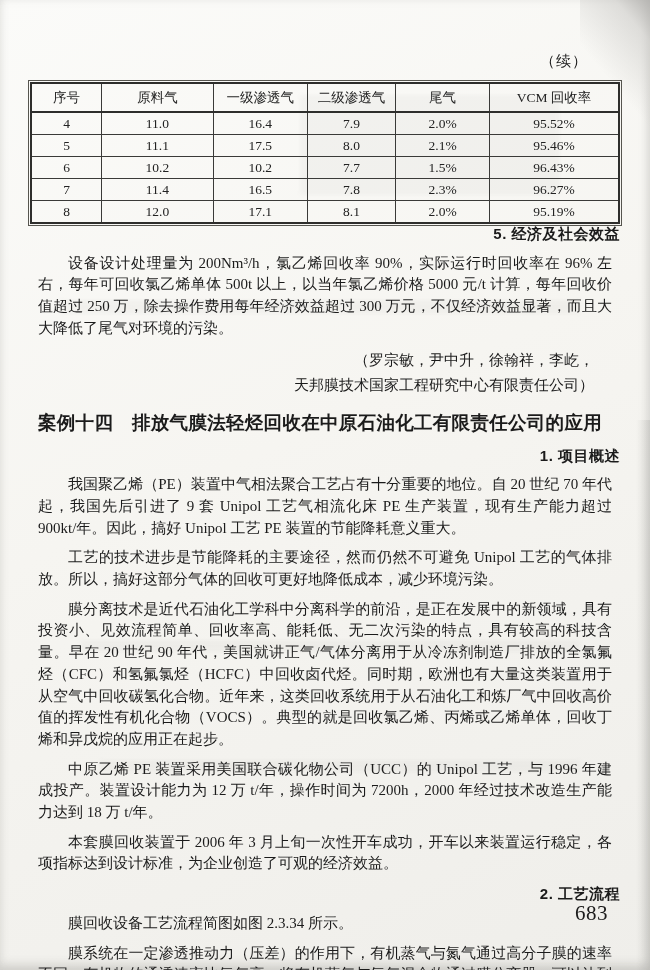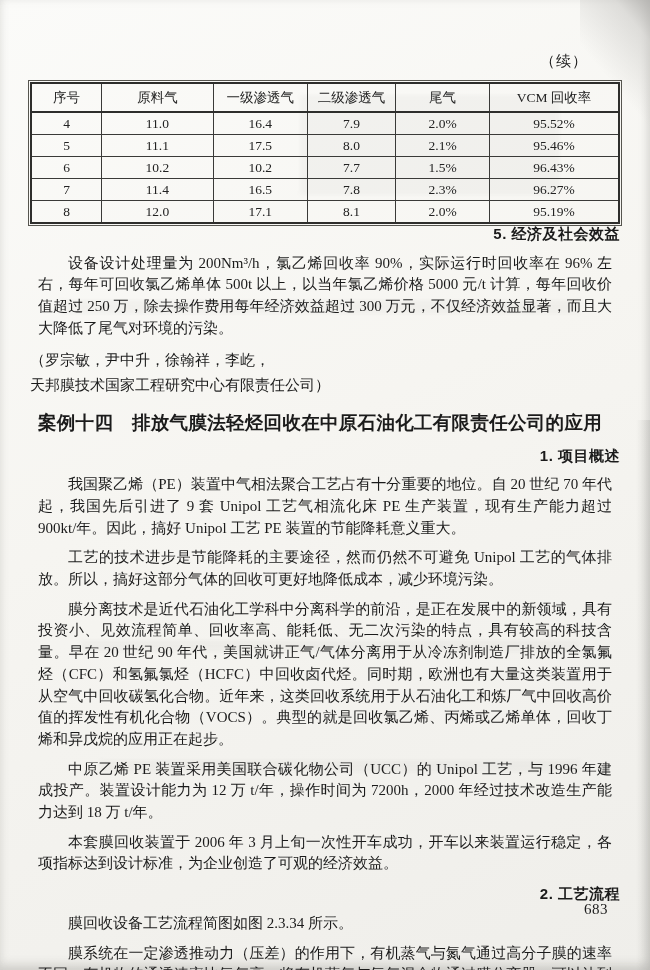--- a/index.html
+++ b/index.html
@@ -53,28 +53,28 @@
     position:absolute;left:30px;right:30px;top:220px;
     font-size:15px;line-height:21.7px;text-align:justify;
     color:#1b1b1b;
   }
   .content p{margin:8px;text-indent:2em;}
   .h-sub{
     font-family:"Liberation Sans","DejaVu Sans",sans-serif;
     font-weight:700;font-size:15px;margin:3px 0 2px;padding-left:2em;
     text-align:right;letter-spacing:.5px;
   }
-  .byline{ text-align:left;line-height:25px;padding-right:26px;margin:4px 0 5px; }
+  .byline{ text-align:right;line-height:25px;padding-right:26px;margin:4px 0 5px; }
   .case-title{
     font-family:"Liberation Sans","DejaVu Sans",sans-serif;
     font-weight:700;font-size:18.5px;line-height:24px;
     margin:13px 8px 10px;text-align:left;letter-spacing:.3px;
   }
   .page-number{
-    position:absolute;top:901px;right:42px;font-size:15px;letter-spacing:.5px;
+    position:absolute;top:901px;right:42px;font-size:21px;letter-spacing:.5px;
   }
 </style>
 </head>
 <body>
 
 <div class="page">
 
   <div class="corner-shade"></div>
   <div class="edge-shade"></div>
   <div class="ghost" style="left:300px;top:95px;width:260px;height:100px;"></div>

